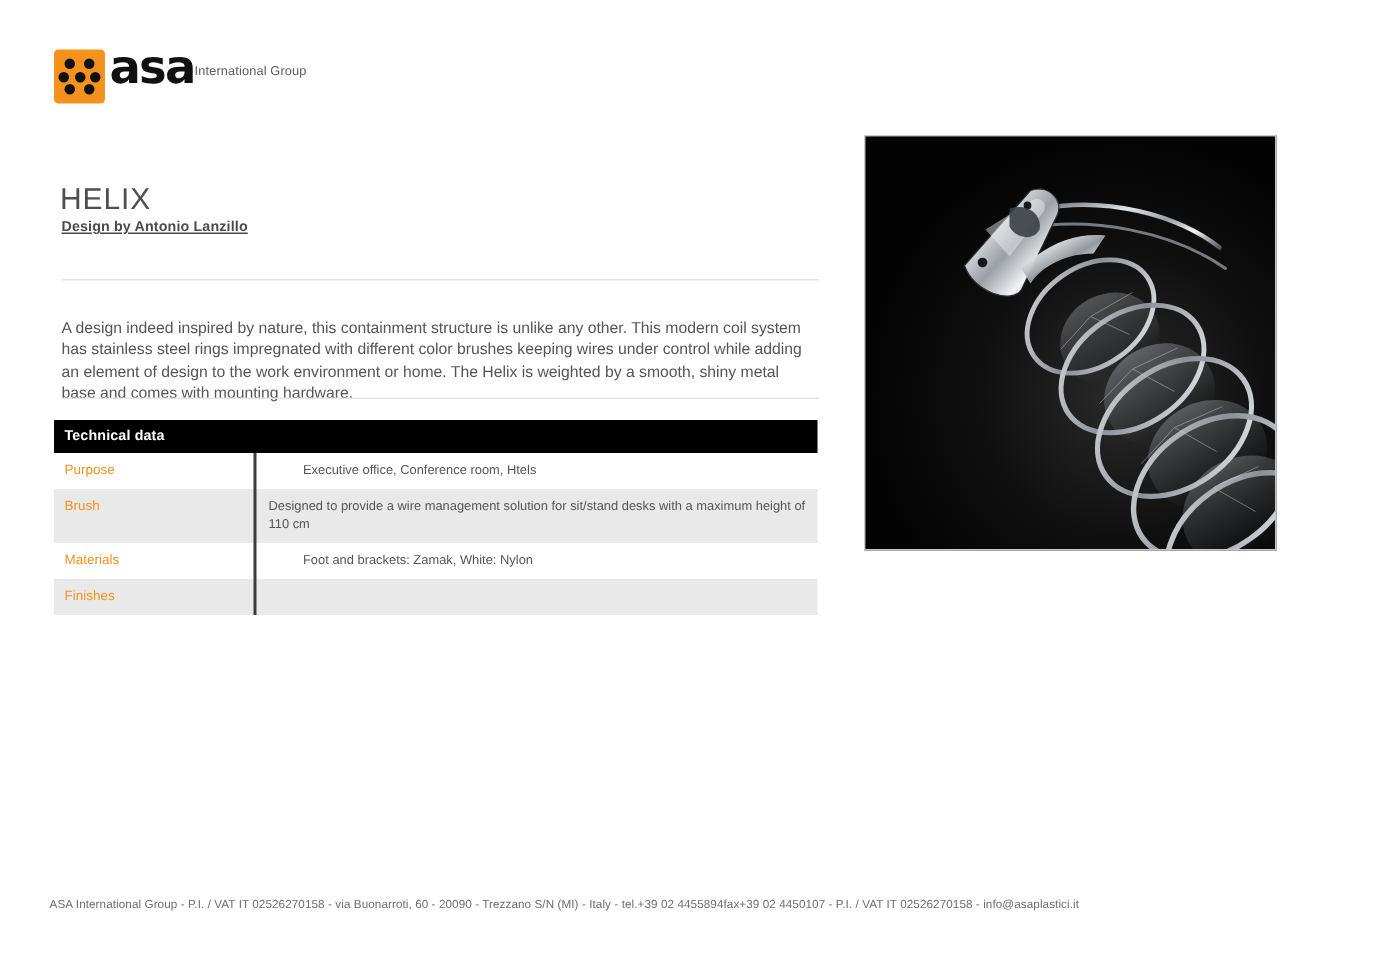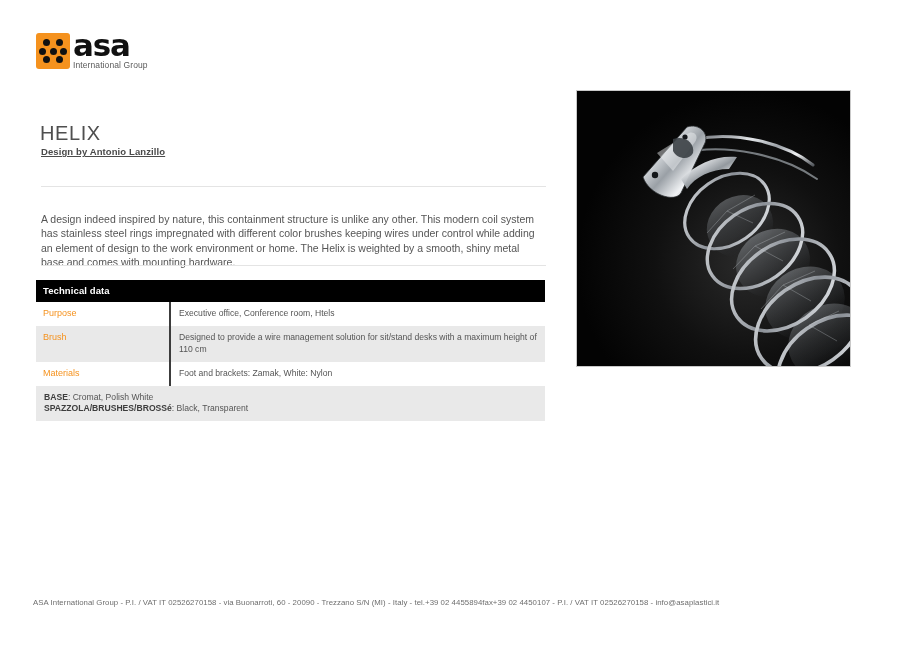--- a/index.html
+++ b/index.html
@@ -41,22 +41,23 @@
   .logo-mark .dot {
     position: absolute;
     width: 7px;
     height: 7px;
     border-radius: 50%;
     background: #111111;
   }
   .logo-word {
     margin-left: 3px;
     display: flex;
-    flex-direction: column;
+    flex-direction: row;
     line-height: 1;
+    align-items: center;
   }
   .logo-asa {
     font-family: "DejaVu Sans", sans-serif;
     font-weight: bold;
     font-size: 31px;
     letter-spacing: -1.2px;
     color: #111111;
     line-height: 26px;
     margin-top: -1px;
   }
@@ -123,21 +124,21 @@
     font-weight: bold;
     padding: 5px 0 6px 7px;
     letter-spacing: 0.1px;
   }
   .tech-row {
     display: flex;
     align-items: stretch;
     min-height: 24px;
   }
   .tech-row.alt { background: #e9e9e9; }
-  .tech-row.plain { background: #ffffff; }
+  .tech-row.plain { background: #ffffff; gap: 23px; }
   .tech-label {
     width: 126px;
     flex: none;
     padding: 6px 0 6px 7px;
     font-size: 9px;
     color: #F5921E;
     border-right: 2px solid #3c3c3c;
     box-sizing: content-box;
   }
   .tech-value {
@@ -216,28 +217,21 @@
       <div class="tech-label">Brush</div>
       <div class="tech-value">Designed to provide a wire management solution for sit/stand desks with a maximum height of 110 cm</div>
     </div>
 
     <div class="tech-row plain">
       <div class="tech-label">Materials</div>
       <div class="tech-value">Foot and brackets: Zamak, White: Nylon</div>
     </div>
 
     <div class="tech-row alt">
-      <div class="tech-value">
-        <div>
-          <b>BASE</b><span>: Cromat, Polish White</span>
-        </div>
-        <div>
-          <b>SPAZZOLA/BRUSHES/BROSSé</b><span>: Black, Transparent</span>
-        </div>
-      </div>
+      <div class="tech-label">Finishes</div>
     </div>
   </div>
 
   <div class="product-photo">
     <svg width="275" height="277" viewBox="0 0 275 277">
       <defs>
         <radialGradient id="bgGlow" cx="62%" cy="62%" r="62%">
           <stop offset="0%" stop-color="#2a2a2a"></stop>
           <stop offset="55%" stop-color="#101010"></stop>
           <stop offset="100%" stop-color="#030303"></stop>

